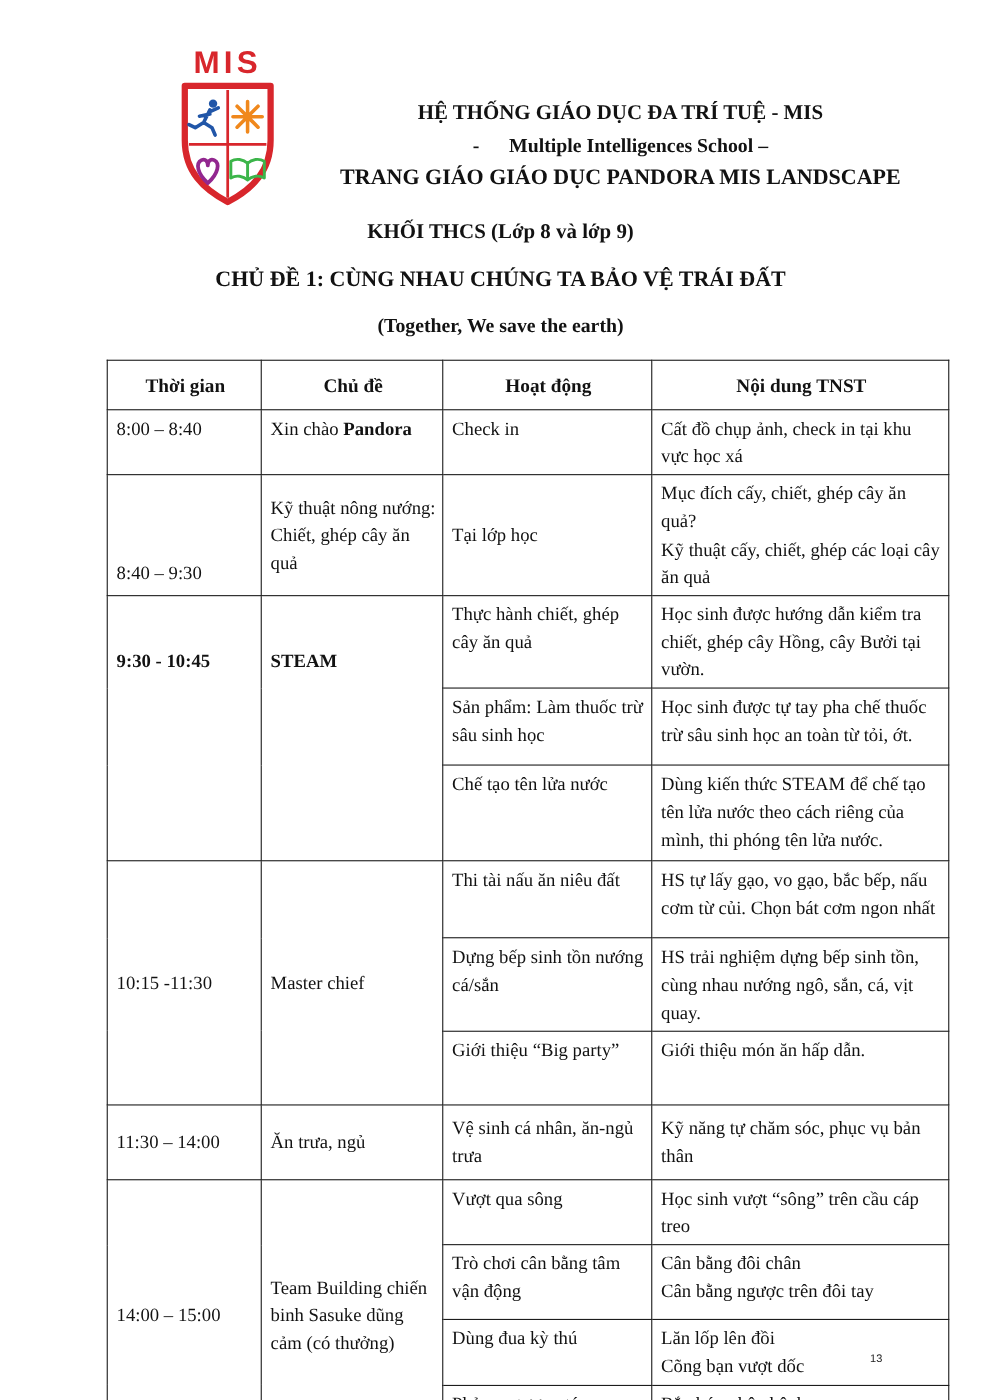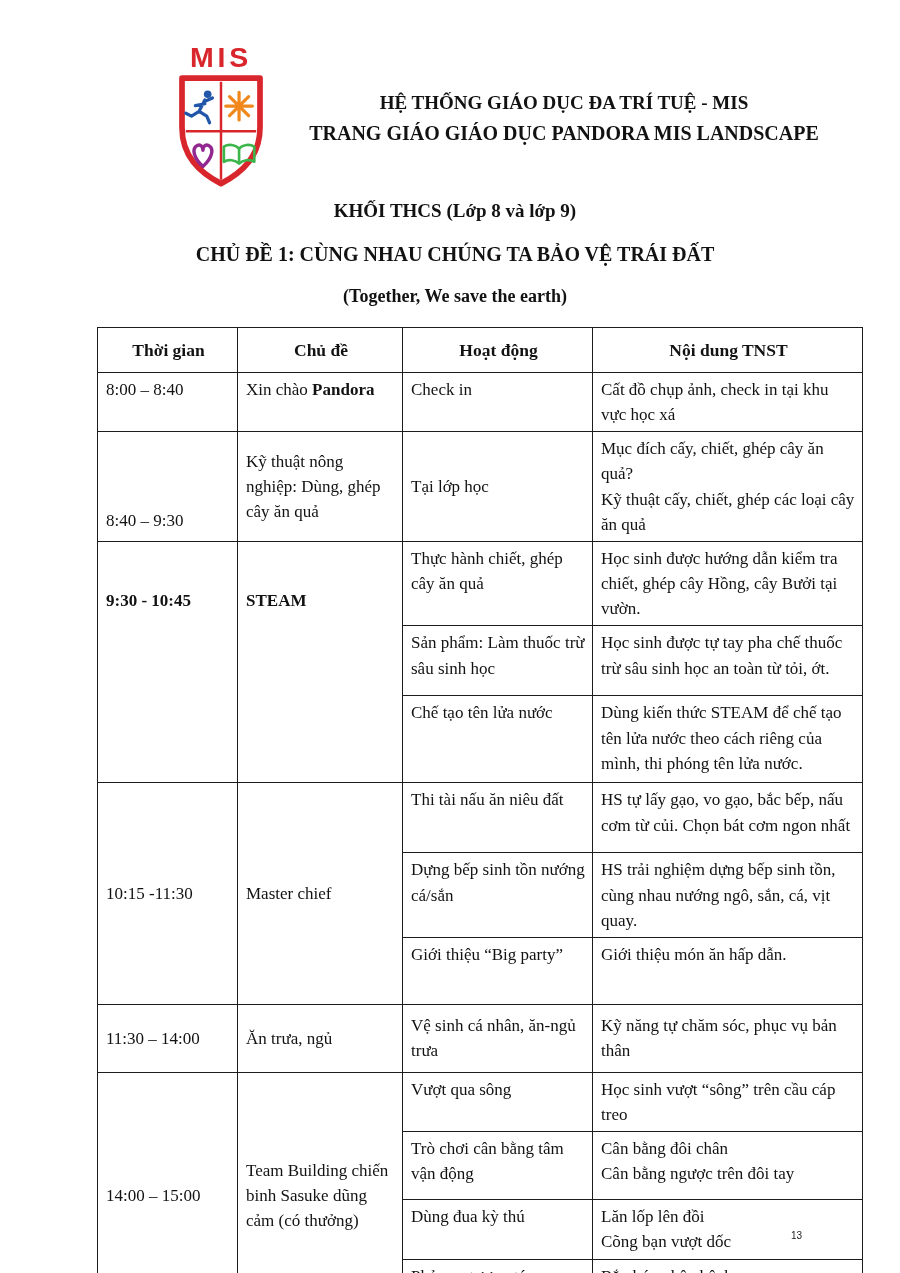--- a/index.html
+++ b/index.html
@@ -8,21 +8,21 @@
     position: relative;
     width: 900px;
     height: 1273px;
     background: #ffffff;
     font-family: "Liberation Serif", "DejaVu Serif", serif;
     color: #121212;
     overflow: hidden;
   }
 
   
-  .logo { position: absolute; left: 172px; top: 40px; width: 98px; height: 156px; }
+  .logo { position: absolute; left: 158px; top: 40px; width: 98px; height: 156px; }
   .logo svg { width: 100%; height: 100%; }
   .logo-mis {
     fill: var(--logo_red);
     font-family: "Liberation Sans", sans-serif;
     font-weight: bold;
     font-size: 30px;
     letter-spacing: 4px;
   }
   .shield { stroke: var(--logo_red); fill: none; stroke-width: 6; stroke-linejoin: round; }
   .cross-line { stroke: var(--logo_red); fill: none; stroke-width: 2.6; }
@@ -93,20 +93,21 @@
       <path class="heart-shape" d="M31,133 C21,124 19,114 25,111 C29,109 31,113 31,116 C31,113 33,109 37,111 C43,114 41,124 31,133 Z"></path>
       <g>
         <path class="book-shape" d="M53,112 C58,109 65,110 69,114 C73,110 80,109 85,112 L85,128 C80,125 73,126 69,130 C65,126 58,125 53,128 Z"></path>
         <path class="book-shape" d="M69,114 L69,130"></path>
       </g>
     </svg>
   </div>
 
   <div class="header-text">
     <div class="header-line1">HỆ THỐNG GIÁO DỤC ĐA TRÍ TUỆ - MIS</div>
+    <div class="header-line2">-      Multiple Intelligences School –</div>
     <div class="header-line3">TRANG GIÁO GIÁO DỤC PANDORA MIS LANDSCAPE</div>
   </div>
 
   <div class="titles">
     <div class="grade-title">KHỐI THCS (Lớp 8 và lớp 9)</div>
     <div class="theme-title">CHỦ ĐỀ 1: CÙNG NHAU CHÚNG TA BẢO VỆ TRÁI ĐẤT</div>
     <div class="theme-english">(Together, We save the earth)</div>
   </div>
 
   <table class="schedule">
@@ -128,21 +129,21 @@
 
       <tr style="height:58px">
         <td class="cell-time va-top">8:00 – 8:40</td>
         <td class="cell-topic va-top"><span>Xin chào </span><b>Pandora</b></td>
         <td class="cell-activity">Check in</td>
         <td class="cell-content wrap">Cất đồ chụp ảnh, check in tại khu vực học xá</td>
       </tr>
 
       <tr style="height:95px">
         <td class="cell-time va-bottom">8:40 – 9:30</td>
-        <td class="cell-topic">Kỹ thuật nông nghiệp: Dùng, ghép cây ăn quả</td>
+        <td class="cell-topic">Kỹ thuật nông nướng: Chiết, ghép cây ăn quả</td>
         <td class="cell-activity" style="vertical-align:middle">Tại lớp học</td>
         <td class="cell-content wrap">Mục đích cấy, chiết, ghép cây ăn quả?
 Kỹ thuật cấy, chiết, ghép các loại cây ăn quả</td>
       </tr>
 
       <tr style="height:70px">
         <td class="cell-time va-upper" rowspan="3">9:30 - 10:45</td>
         <td class="cell-topic va-upper" rowspan="3">STEAM</td>
         <td class="cell-activity">Thực hành chiết, ghép cây ăn quả</td>
         <td class="cell-content wrap">Học sinh được hướng dẫn kiểm tra chiết, ghép cây Hồng, cây Bưởi tại vườn.</td>

